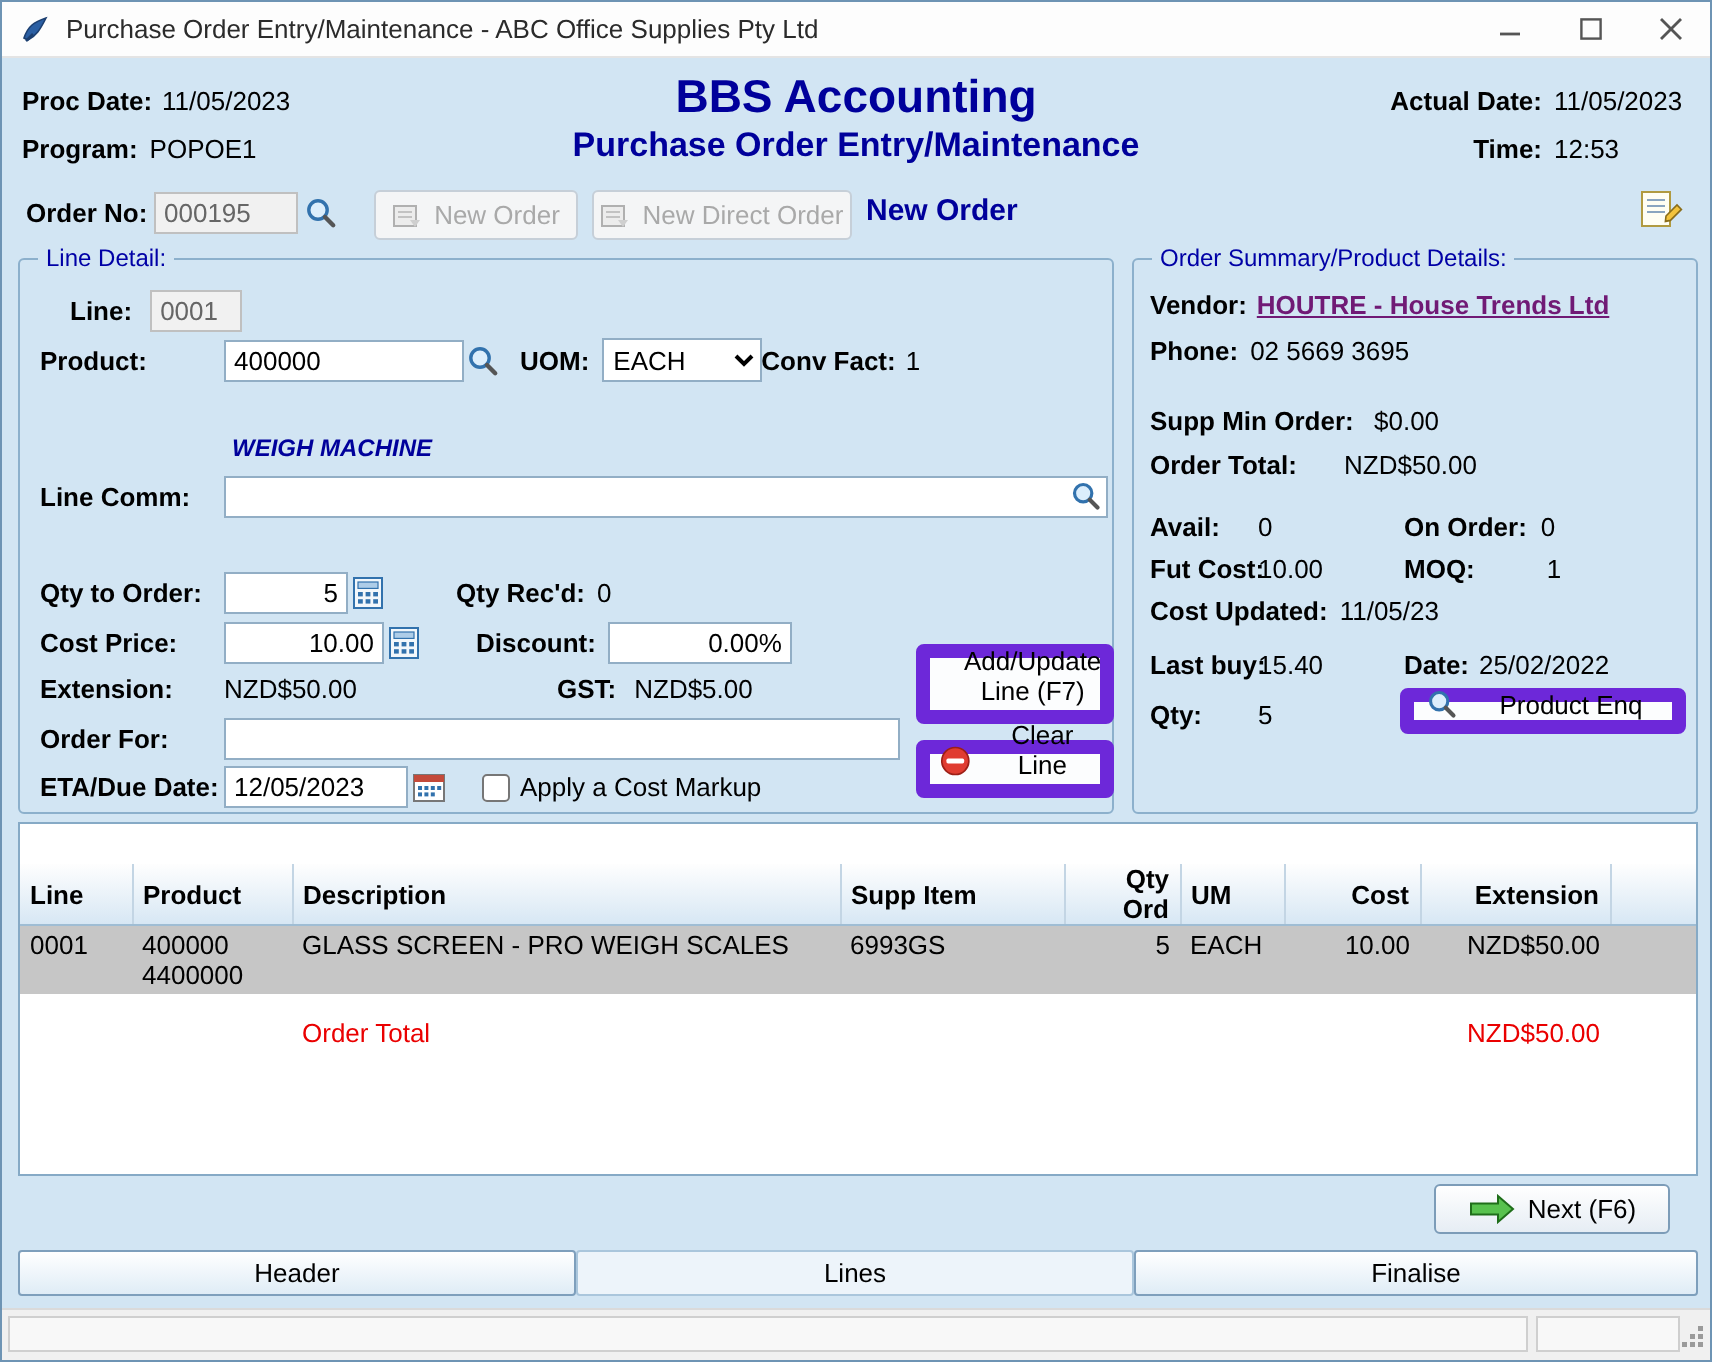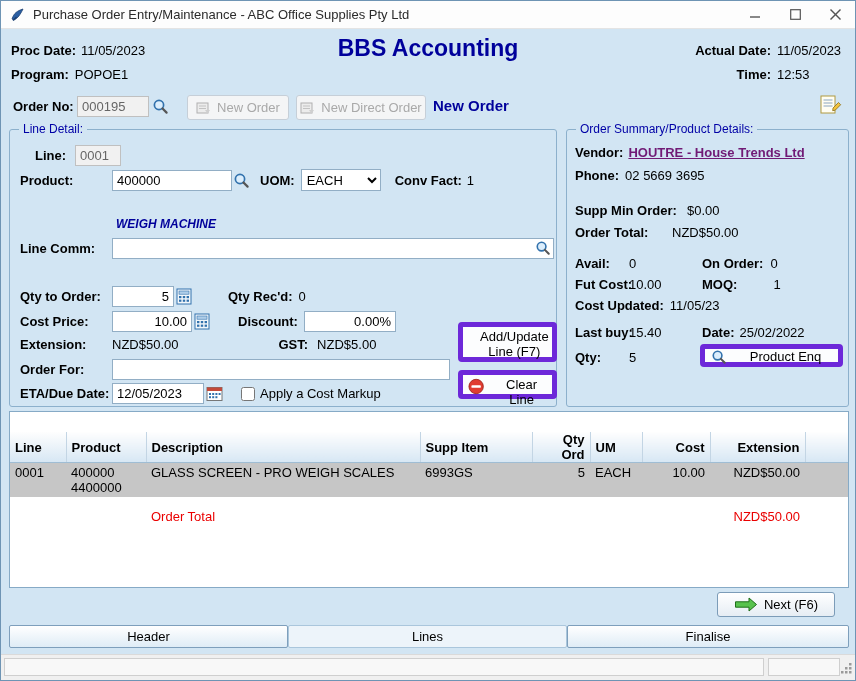--- a/index.html
+++ b/index.html
@@ -18,21 +18,21 @@
   .field{height:21px;border:1px solid #92aec5;background:#fff;font:13px "Liberation Sans",sans-serif;padding:0 4px;color:#000;}
   .field.ra{text-align:right;}
   .field.dis{background:#f1f1f1;color:#666;border-color:#c0c0c0;}
   select.field{height:22px;padding:0 1px;}
   .icon-btn{border:none;background:transparent;padding:0;margin:0;display:flex;align-items:center;cursor:pointer;}
   .center-head{position:absolute;left:0;width:100%;text-align:center;font-weight:bold;color:#00009b;}
   .groupbox{position:absolute;border:1px solid #8cb0cc;border-radius:3px;}
   .legend{position:absolute;top:-8px;left:9px;padding:0 4px;background:#d2e5f3;font-size:12px;color:#0000a6;line-height:14px;}
   .btn{display:inline-flex;align-items:center;justify-content:center;gap:6px;border:1px solid #7c9cb8;border-radius:3px;background:linear-gradient(#ffffff,#e6edf4);font:13px "Liberation Sans",sans-serif;cursor:pointer;color:#000;}
   .btn.disabled{color:#a9a9a9;background:#f4f5f6;border-color:#c6cfd8;cursor:default;}
-  .action-btn{position:absolute;display:flex;align-items:flex-start;gap:12px;border:5px solid #6d28d9;border-radius:4px;background:#fcfdfe;font-size:13px;padding:2px 5px;cursor:pointer;}
+  .action-btn{position:absolute;display:flex;align-items:flex-end;gap:12px;border:7px solid #6d28d9;border-radius:4px;background:#fcfdfe;font-size:13px;padding:2px 5px;cursor:pointer;}
   .action-btn .txt{text-align:center;line-height:15px;white-space:normal;}
   .link{color:#701a75;font-weight:bold;text-decoration:underline;cursor:pointer;}
   
   .grid{position:absolute;left:8px;top:410px;width:840px;height:177px;background:#fff;border:1px solid #86aac6;overflow:hidden;}
   .grid table{width:100%;border-collapse:collapse;table-layout:fixed;font-size:13px;margin-top:20px;}
   .grid th{height:21px;font-weight:bold;text-align:left;padding:0 5px;background:linear-gradient(#fefefe,#d7e7f4);border-right:1px solid #c3d5e4;border-bottom:1px solid #9fbdd4;overflow:hidden;}
   .grid th:last-child{border-right:none;}
   .grid th.ra{text-align:right;}
   .grid td{padding:2px 5px;vertical-align:top;overflow:hidden;line-height:15px;}
   .grid td.ra{text-align:right;}
@@ -83,20 +83,21 @@
 
   <div class="row" style="left:10px;top:42px;">
     <span class="lbl">Proc Date:</span>
     <span style="margin-left:5px;">11/05/2023</span>
   </div>
   <div class="row" style="left:10px;top:66px;">
     <span class="lbl">Program:</span>
     <span style="margin-left:6px;">POPOE1</span>
   </div>
   <div class="center-head" style="top:34px;font-size:23px;">BBS Accounting</div>
+  <div class="center-head" style="top:62px;font-size:17px;">Purchase Order Entry/Maintenance</div>
   <div class="row" style="left:688px;top:42px;">
     <span class="lbl" style="width:82px;text-align:right;">Actual Date:</span>
     <span style="margin-left:6px;">11/05/2023</span>
   </div>
   <div class="row" style="left:688px;top:66px;">
     <span class="lbl" style="width:82px;text-align:right;">Time:</span>
     <span style="margin-left:6px;">12:53</span>
   </div>
 
   <div class="row" style="left:12px;top:98px;">
@@ -152,21 +153,21 @@
       <button class="icon-btn" style="margin-left:1px;">
         <svg width="17" height="17" viewBox="0 0 17 17">
             <circle cx="7" cy="7" r="4.6" fill="#dceefc" stroke="#3272ad" stroke-width="1.7"></circle>
             <line x1="10.5" y1="10.5" x2="14.6" y2="14.6" stroke="#555" stroke-width="2.2" stroke-linecap="round"></line>
           </svg>
       </button>
       <span class="lbl" style="margin-left:10px;">UOM:</span>
       <select class="field" style="width:80px;margin-left:6px;">
         <option>EACH</option>
       </select>
-      <span class="lbl" style="margin-left:14px;">Conv Fact:</span>
+      <span class="lbl" style="">Conv Fact:</span>
       <span style="margin-left:5px;">1</span>
     </div>
 
 
     <div class="row navy" style="left:106px;top:87px;font-weight:bold;font-style:italic;font-size:12px;">WEIGH MACHINE</div>
 
     <div class="row" style="left:10px;top:108px;">
       <span class="lbl" style="width:92px;">Line Comm:</span>
       <span style="position:relative;display:inline-block;width:442px;">
         <input class="field" style="width: 100%;" value="">

